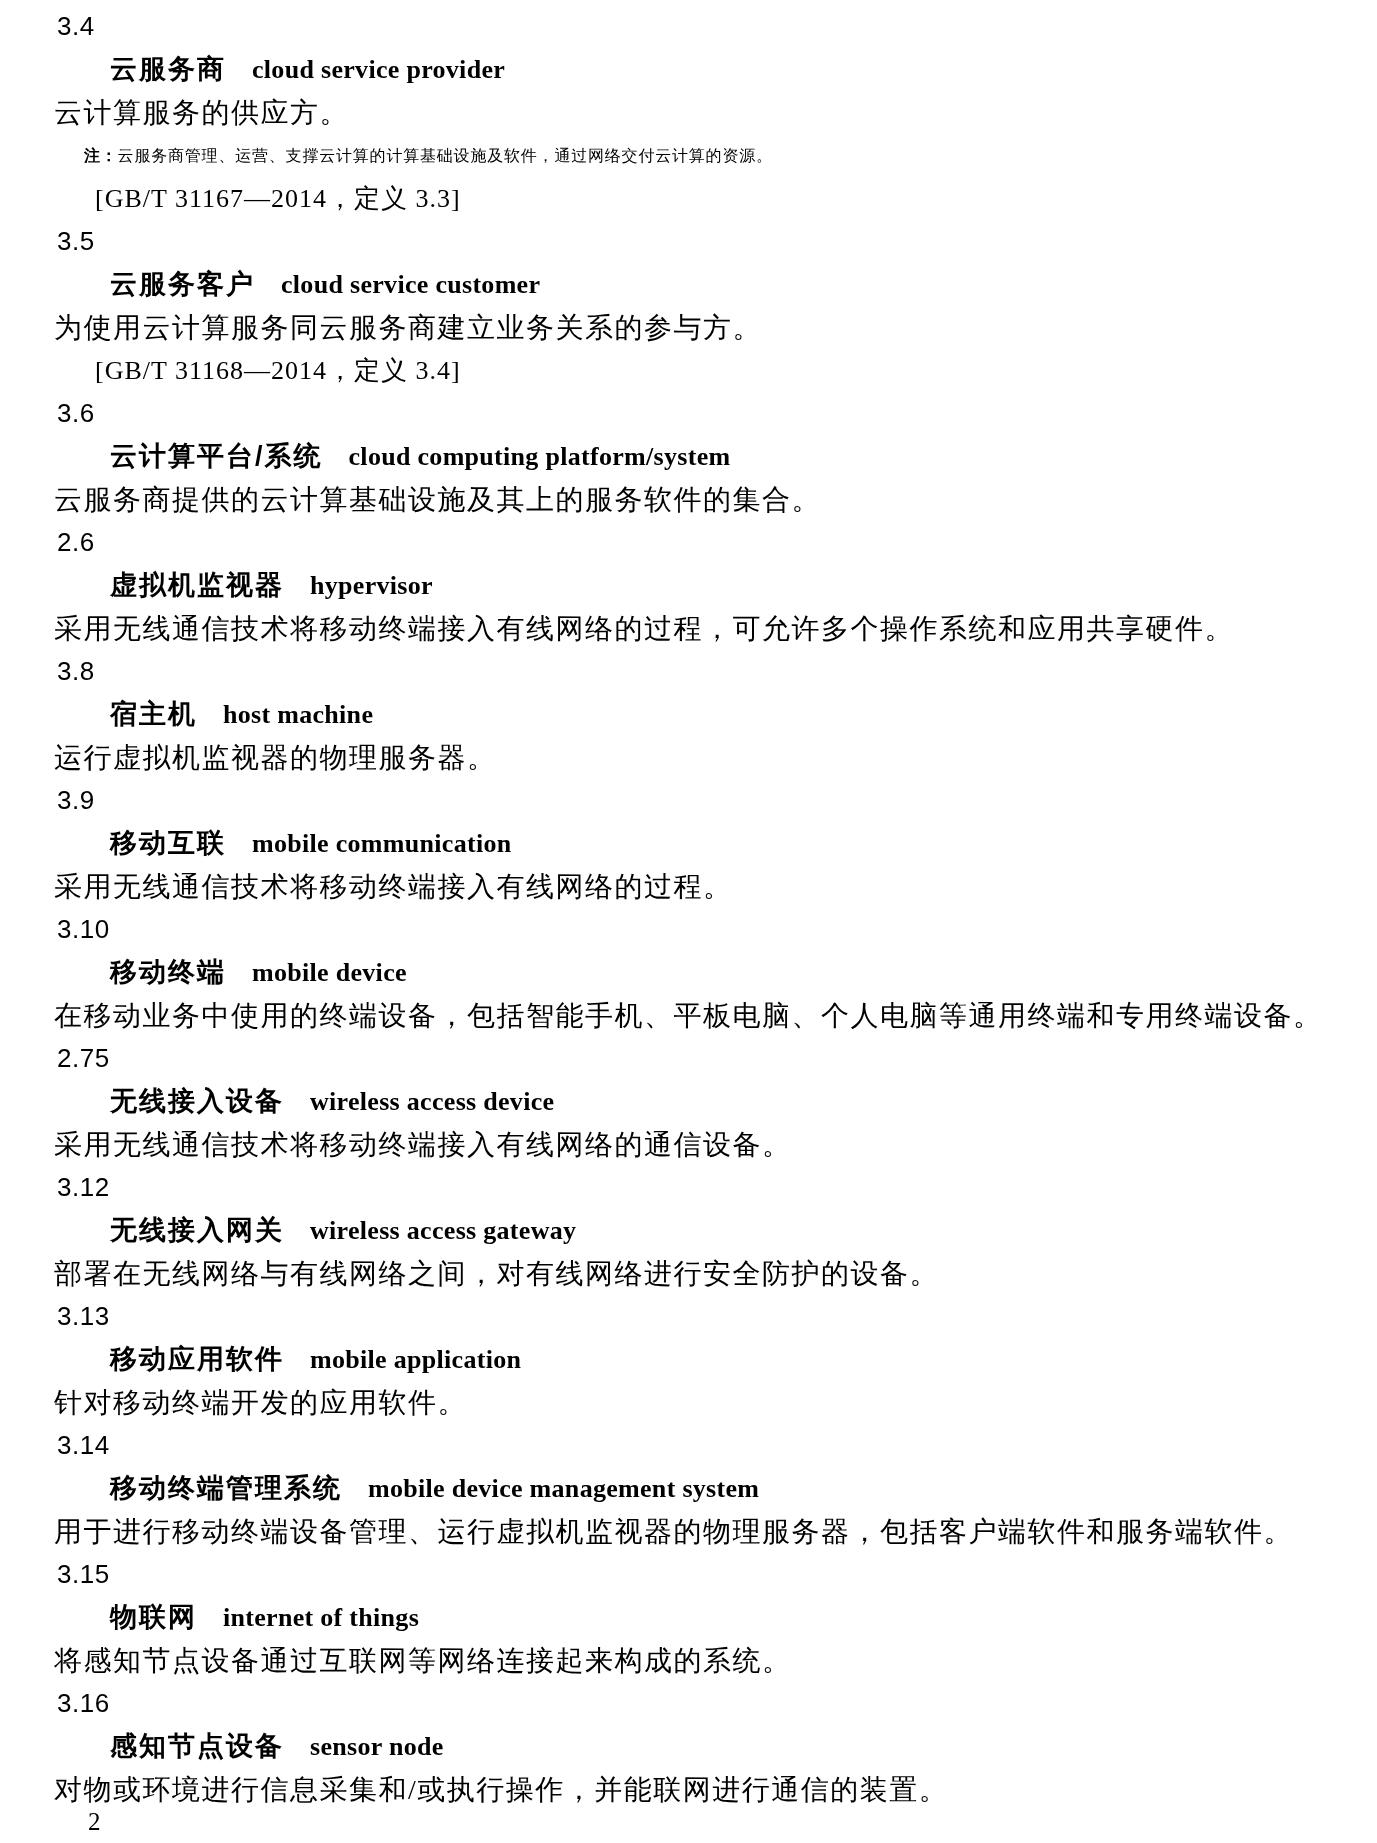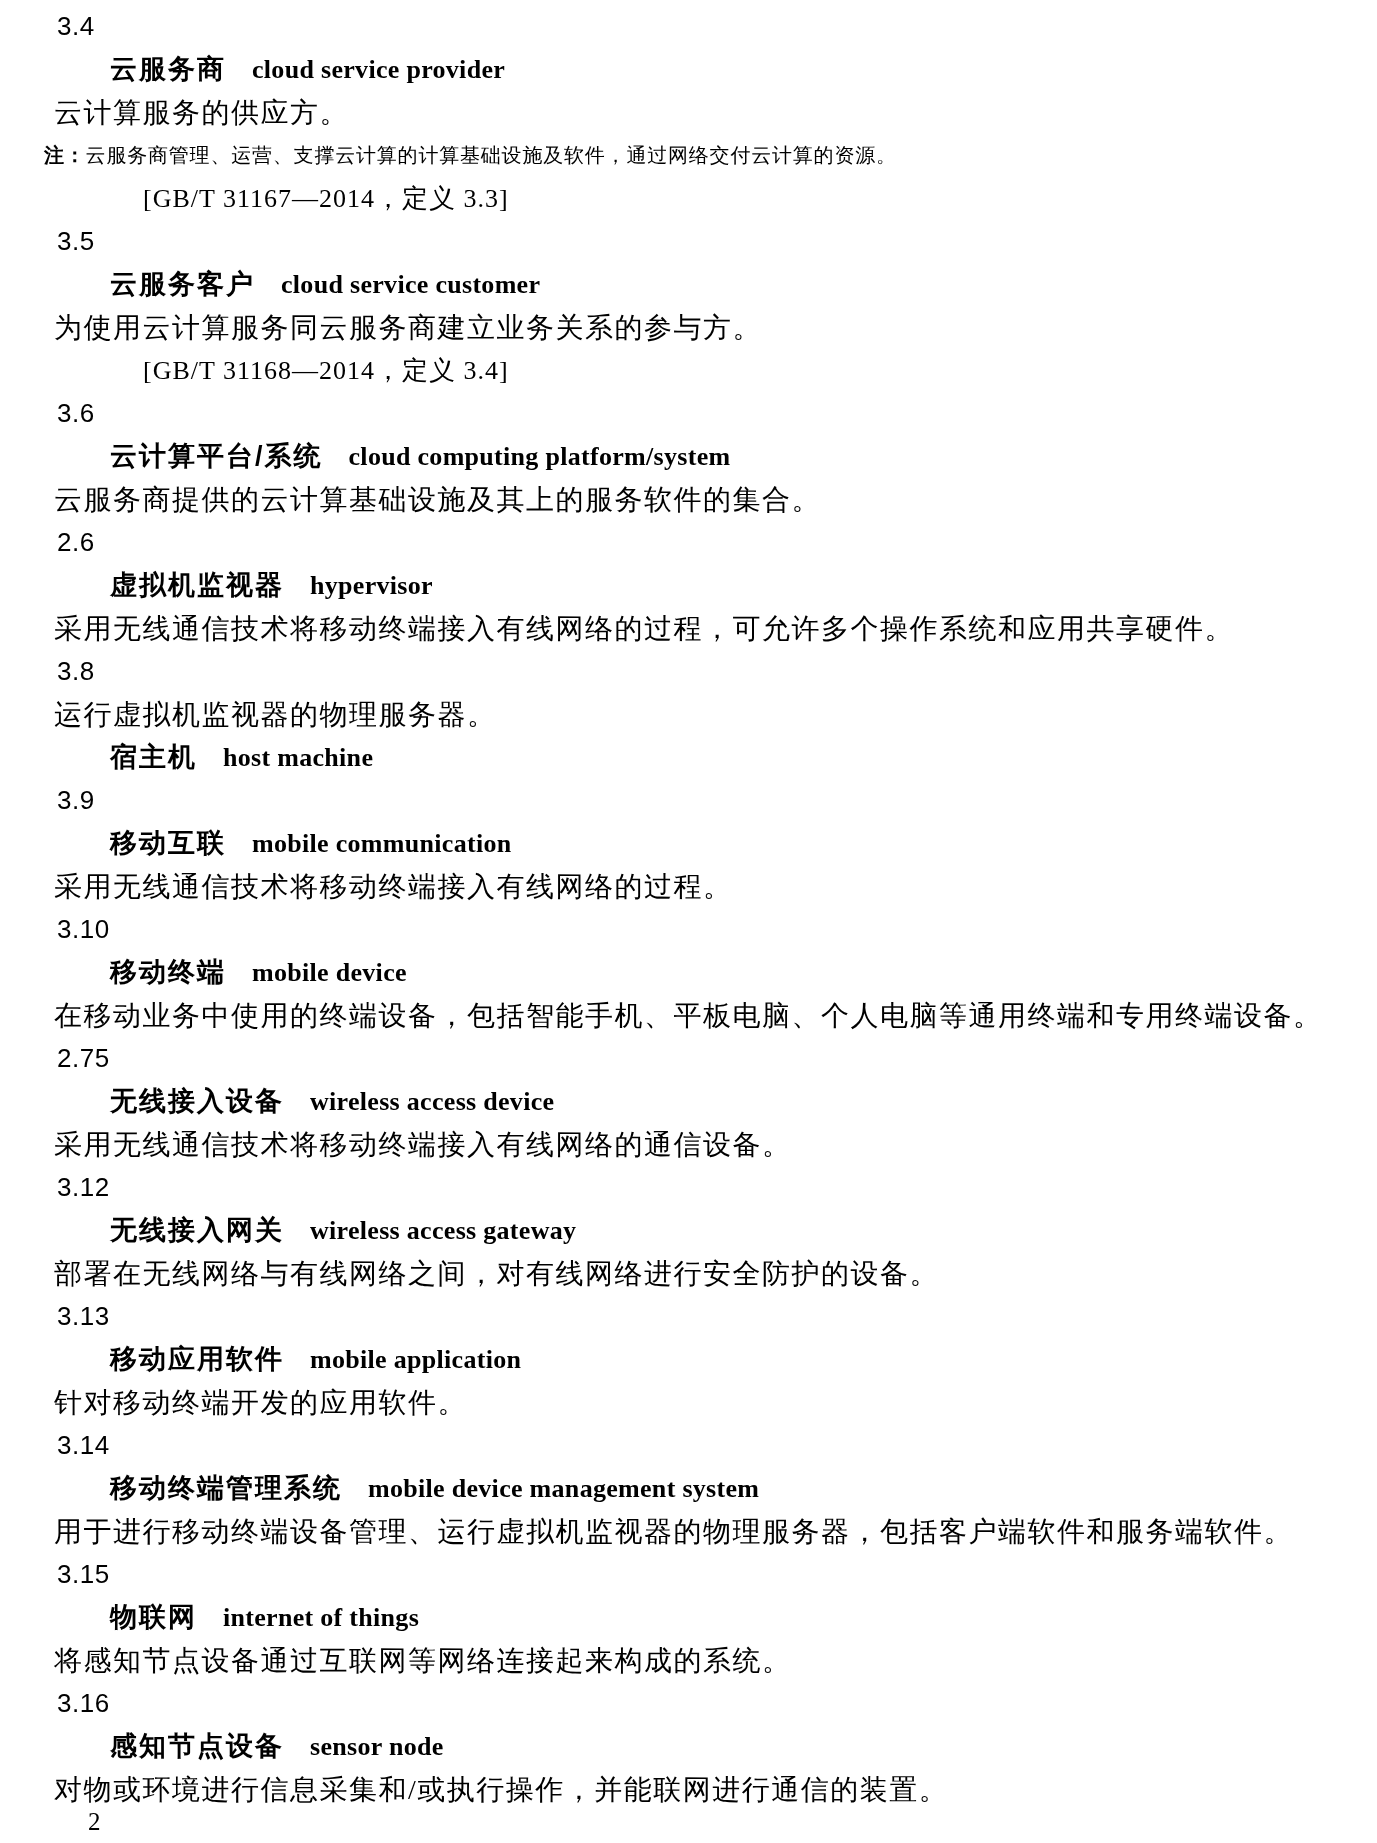--- a/index.html
+++ b/index.html
@@ -44,33 +44,32 @@
     font-size: 26px;
     margin-left: 26px;
     letter-spacing: 0.3px;
   }
   .def-line {
     padding-left: 54px;
     font-size: 28px;
     letter-spacing: 1.5px;
   }
   .note-line {
-    font-size: 20px;
+    padding-left: 84px;
+    font-size: 16px;
     letter-spacing: 0.8px;
-    margin-left: 44px;
   }
   .note-label {
     font-family: "Liberation Sans", "DejaVu Sans", sans-serif;
     font-weight: 700;
   }
   .ref-line {
     padding-left: 95px;
     font-size: 26px;
     letter-spacing: 1px;
-    margin-left: 48px;
   }
   .page-num {
     position: absolute;
     left: 88px;
     top: 1805px;
     font-size: 25px;
     line-height: 34px;
   }
 </style>
 </head>
@@ -112,24 +111,24 @@
     <div class="line sec-num">2.6</div>
     <div class="line term-line">
       <span class="term-zh">虚拟机监视器</span><span class="term-en">hypervisor</span>
     </div>
     <div class="line def-line">采用无线通信技术将移动终端接入有线网络的过程，可允许多个操作系统和应用共享硬件。</div>
 
   </div>
 
   <div class="section">
     <div class="line sec-num">3.8</div>
+    <div class="line term-line">
+      <span class="term-zh">宿主机</span><span class="term-en">host machine</span>
+    </div>
     <div class="line def-line">运行虚拟机监视器的物理服务器。</div>
-    <div class="line term-line">
-      <span class="term-zh">宿主机</span><span class="term-en">host machine</span>
-    </div>
 
   </div>
 
   <div class="section">
     <div class="line sec-num">3.9</div>
     <div class="line term-line">
       <span class="term-zh">移动互联</span><span class="term-en">mobile communication</span>
     </div>
     <div class="line def-line">采用无线通信技术将移动终端接入有线网络的过程。</div>
 

